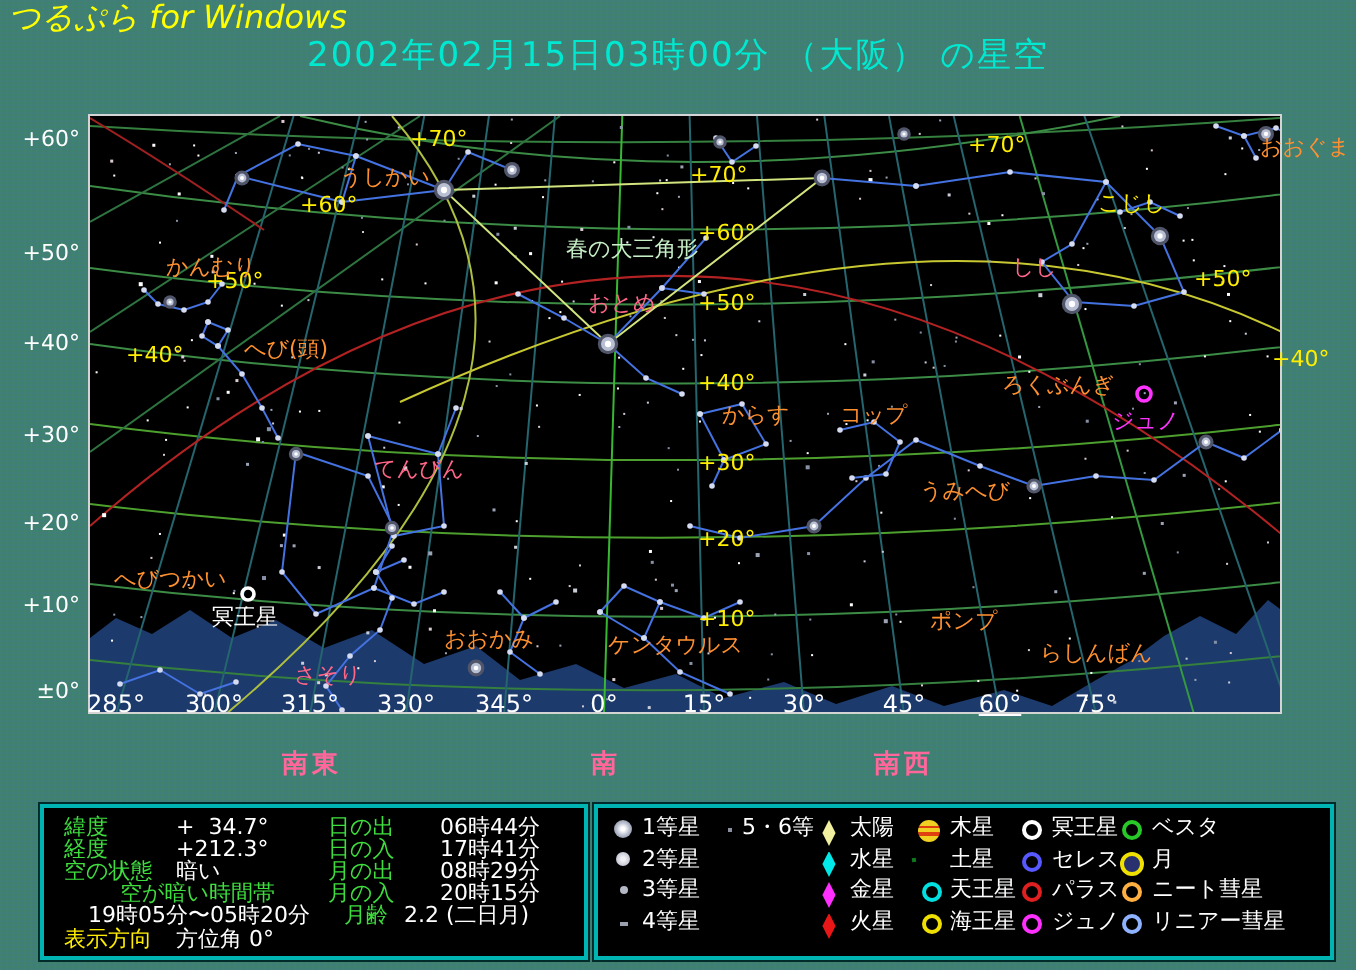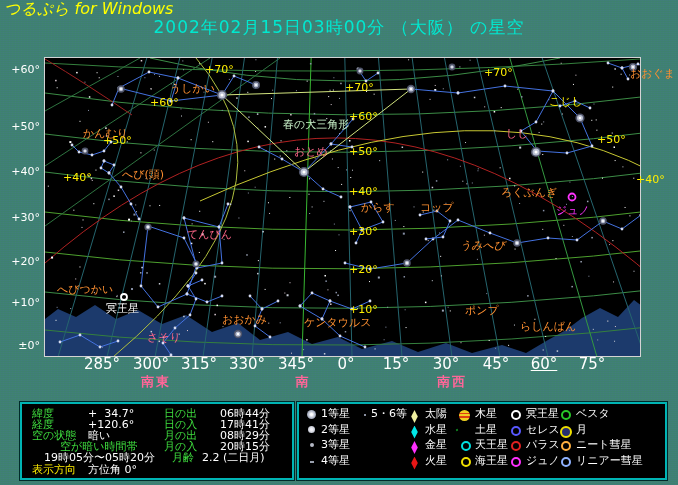--- a/index.html
+++ b/index.html
@@ -9,21 +9,21 @@
     background-image:
       repeating-linear-gradient(0deg,rgba(70,120,150,.25) 0 1px,transparent 1px 2px),
       repeating-linear-gradient(90deg,rgba(60,140,100,.28) 0 1px,transparent 1px 3px),
       linear-gradient(#3f8070,#3f8070);}
   .appname{position:absolute;left:4px;top:2px;color:#ffff00;font-size:16px;line-height:14px;font-style:italic;}
   .title{position:absolute;left:0;right:0;top:16px;text-align:center;color:#00e8d0;font-size:17px;letter-spacing:1px;}
   .chart{position:absolute;left:44px;top:57px;width:595px;height:298px;background:#000;border:1px solid #d4d4d4;}
   .chart svg{position:absolute;left:0;top:0;display:block;}
   .clabel{position:absolute;font-size:11px;line-height:11px;white-space:pre;}
   .alt-label{position:absolute;left:0;width:40px;text-align:right;color:#ffffff;font-size:11px;line-height:11px;}
-  .az-label{position:absolute;top:355px;transform:translateX(-50%);color:#ffffff;font-size:15px;margin-left:44px;}
+  .az-label{position:absolute;top:345px;transform:translateX(-50%);color:#ffffff;font-size:12px;}
   .dir-label{position:absolute;top:373px;transform:translateX(-50%);color:#ff6699;font-size:13px;font-weight:bold;letter-spacing:2px;}
   .panel{position:absolute;background:#000;border:2px solid #00b4b4;box-shadow:0 0 0 1px #012a2a;}
   .info{left:20px;top:402px;width:270px;height:74px;}
   .legend{left:297px;top:402px;width:366px;height:74px;}
   .ptext{position:absolute;font-size:11px;line-height:11px;white-space:pre;}
   .c-g{color:#3ede3e}.c-w{color:#ffffff}.c-y{color:#ffee00}
   .lsym{position:absolute;top:0;}
   .ltxt{position:absolute;color:#fff;font-size:11px;line-height:12px;white-space:nowrap;}
   
   .mag1{width:9px;height:9px;border-radius:50%;background:radial-gradient(circle,#ffffff 15%,#b9bfce 50%,#6d7385 100%);}
@@ -636,21 +636,21 @@
         <div class="clabel" style="left: 504px; top: 38px; color: rgb(255, 238, 0);">こじし</div>
         <div class="clabel" style="left: 585px; top: 10px; color: rgb(255, 144, 48);">おおぐま</div>
         <div class="clabel" style="left: 456px; top: 129px; color: rgb(255, 144, 48);">ろくぶんぎ</div>
         <div class="clabel" style="left: 316px; top: 144px; color: rgb(255, 144, 48);">からす</div>
         <div class="clabel" style="left: 375px; top: 144px; color: rgb(255, 144, 48);">コップ</div>
         <div class="clabel" style="left: 142px; top: 171px; color: rgb(255, 102, 136);">てんびん</div>
         <div class="clabel" style="left: 12px; top: 226px; color: rgb(255, 144, 48);">へびつかい</div>
         <div class="clabel" style="left: 102px; top: 274px; color: rgb(255, 102, 136);">さそり</div>
         <div class="clabel" style="left: 177px; top: 256px; color: rgb(255, 144, 48);">おおかみ</div>
         <div class="clabel" style="left: 259px; top: 259px; color: rgb(255, 144, 48);">ケンタウルス</div>
-        <div class="clabel" style="left: 415px; top: 182px; color: rgb(255, 144, 48); font-style: italic;">うみへび</div>
+        <div class="clabel" style="left: 415px; top: 182px; color: rgb(255, 144, 48);">うみへび</div>
         <div class="clabel" style="left: 420px; top: 247px; color: rgb(255, 144, 48);">ポンプ</div>
         <div class="clabel" style="left: 475px; top: 263px; color: rgb(255, 144, 48);">らしんばん</div>
         <div class="clabel" style="left: 61px; top: 245px; color: rgb(255, 255, 255);">冥王星</div>
         <div class="clabel" style="left: 511px; top: 147px; color: rgb(255, 51, 255);">ジュノ</div>
       </div>
   </div>
 
   <div id="alt-scale">
       <div class="alt-label" style="top: 64px;">+60°</div>
       <div class="alt-label" style="top: 121px;">+50°</div>
@@ -678,21 +678,21 @@
       <div class="dir-label" style="left: 303px;">南</div>
       <div class="dir-label" style="left: 452px;">南西</div>
     </div>
 
   <div class="panel info" id="info-panel">
       <span class="ptext c-g" style="left: 10px; top: 4px;">緯度</span>
       <span class="ptext c-w" style="left: 66px; top: 4px;">+  34.7°</span>
       <span class="ptext c-g" style="left: 142px; top: 4px;">日の出</span>
       <span class="ptext c-w" style="left: 198px; top: 4px;">06時44分</span>
       <span class="ptext c-g" style="left: 10px; top: 15px;">経度</span>
-      <span class="ptext c-w" style="left: 66px; top: 15px;">+120.6°</span>
+      <span class="ptext c-w" style="left: 66px; top: 15px;">+212.3°</span>
       <span class="ptext c-g" style="left: 142px; top: 15px;">日の入</span>
       <span class="ptext c-w" style="left: 198px; top: 15px;">17時41分</span>
       <span class="ptext c-g" style="left: 10px; top: 26px;">空の状態</span>
       <span class="ptext c-w" style="left: 66px; top: 26px;">暗い</span>
       <span class="ptext c-g" style="left: 142px; top: 26px;">月の出</span>
       <span class="ptext c-w" style="left: 198px; top: 26px;">08時29分</span>
       <span class="ptext c-g" style="left: 10px; top: 37px; margin-left: 28px;">空が暗い時間帯</span>
       <span class="ptext c-g" style="left: 142px; top: 37px;">月の入</span>
       <span class="ptext c-w" style="left: 198px; top: 37px;">20時15分</span>
       <span class="ptext c-w" style="left: 22px; top: 48px;">19時05分〜05時20分</span>

